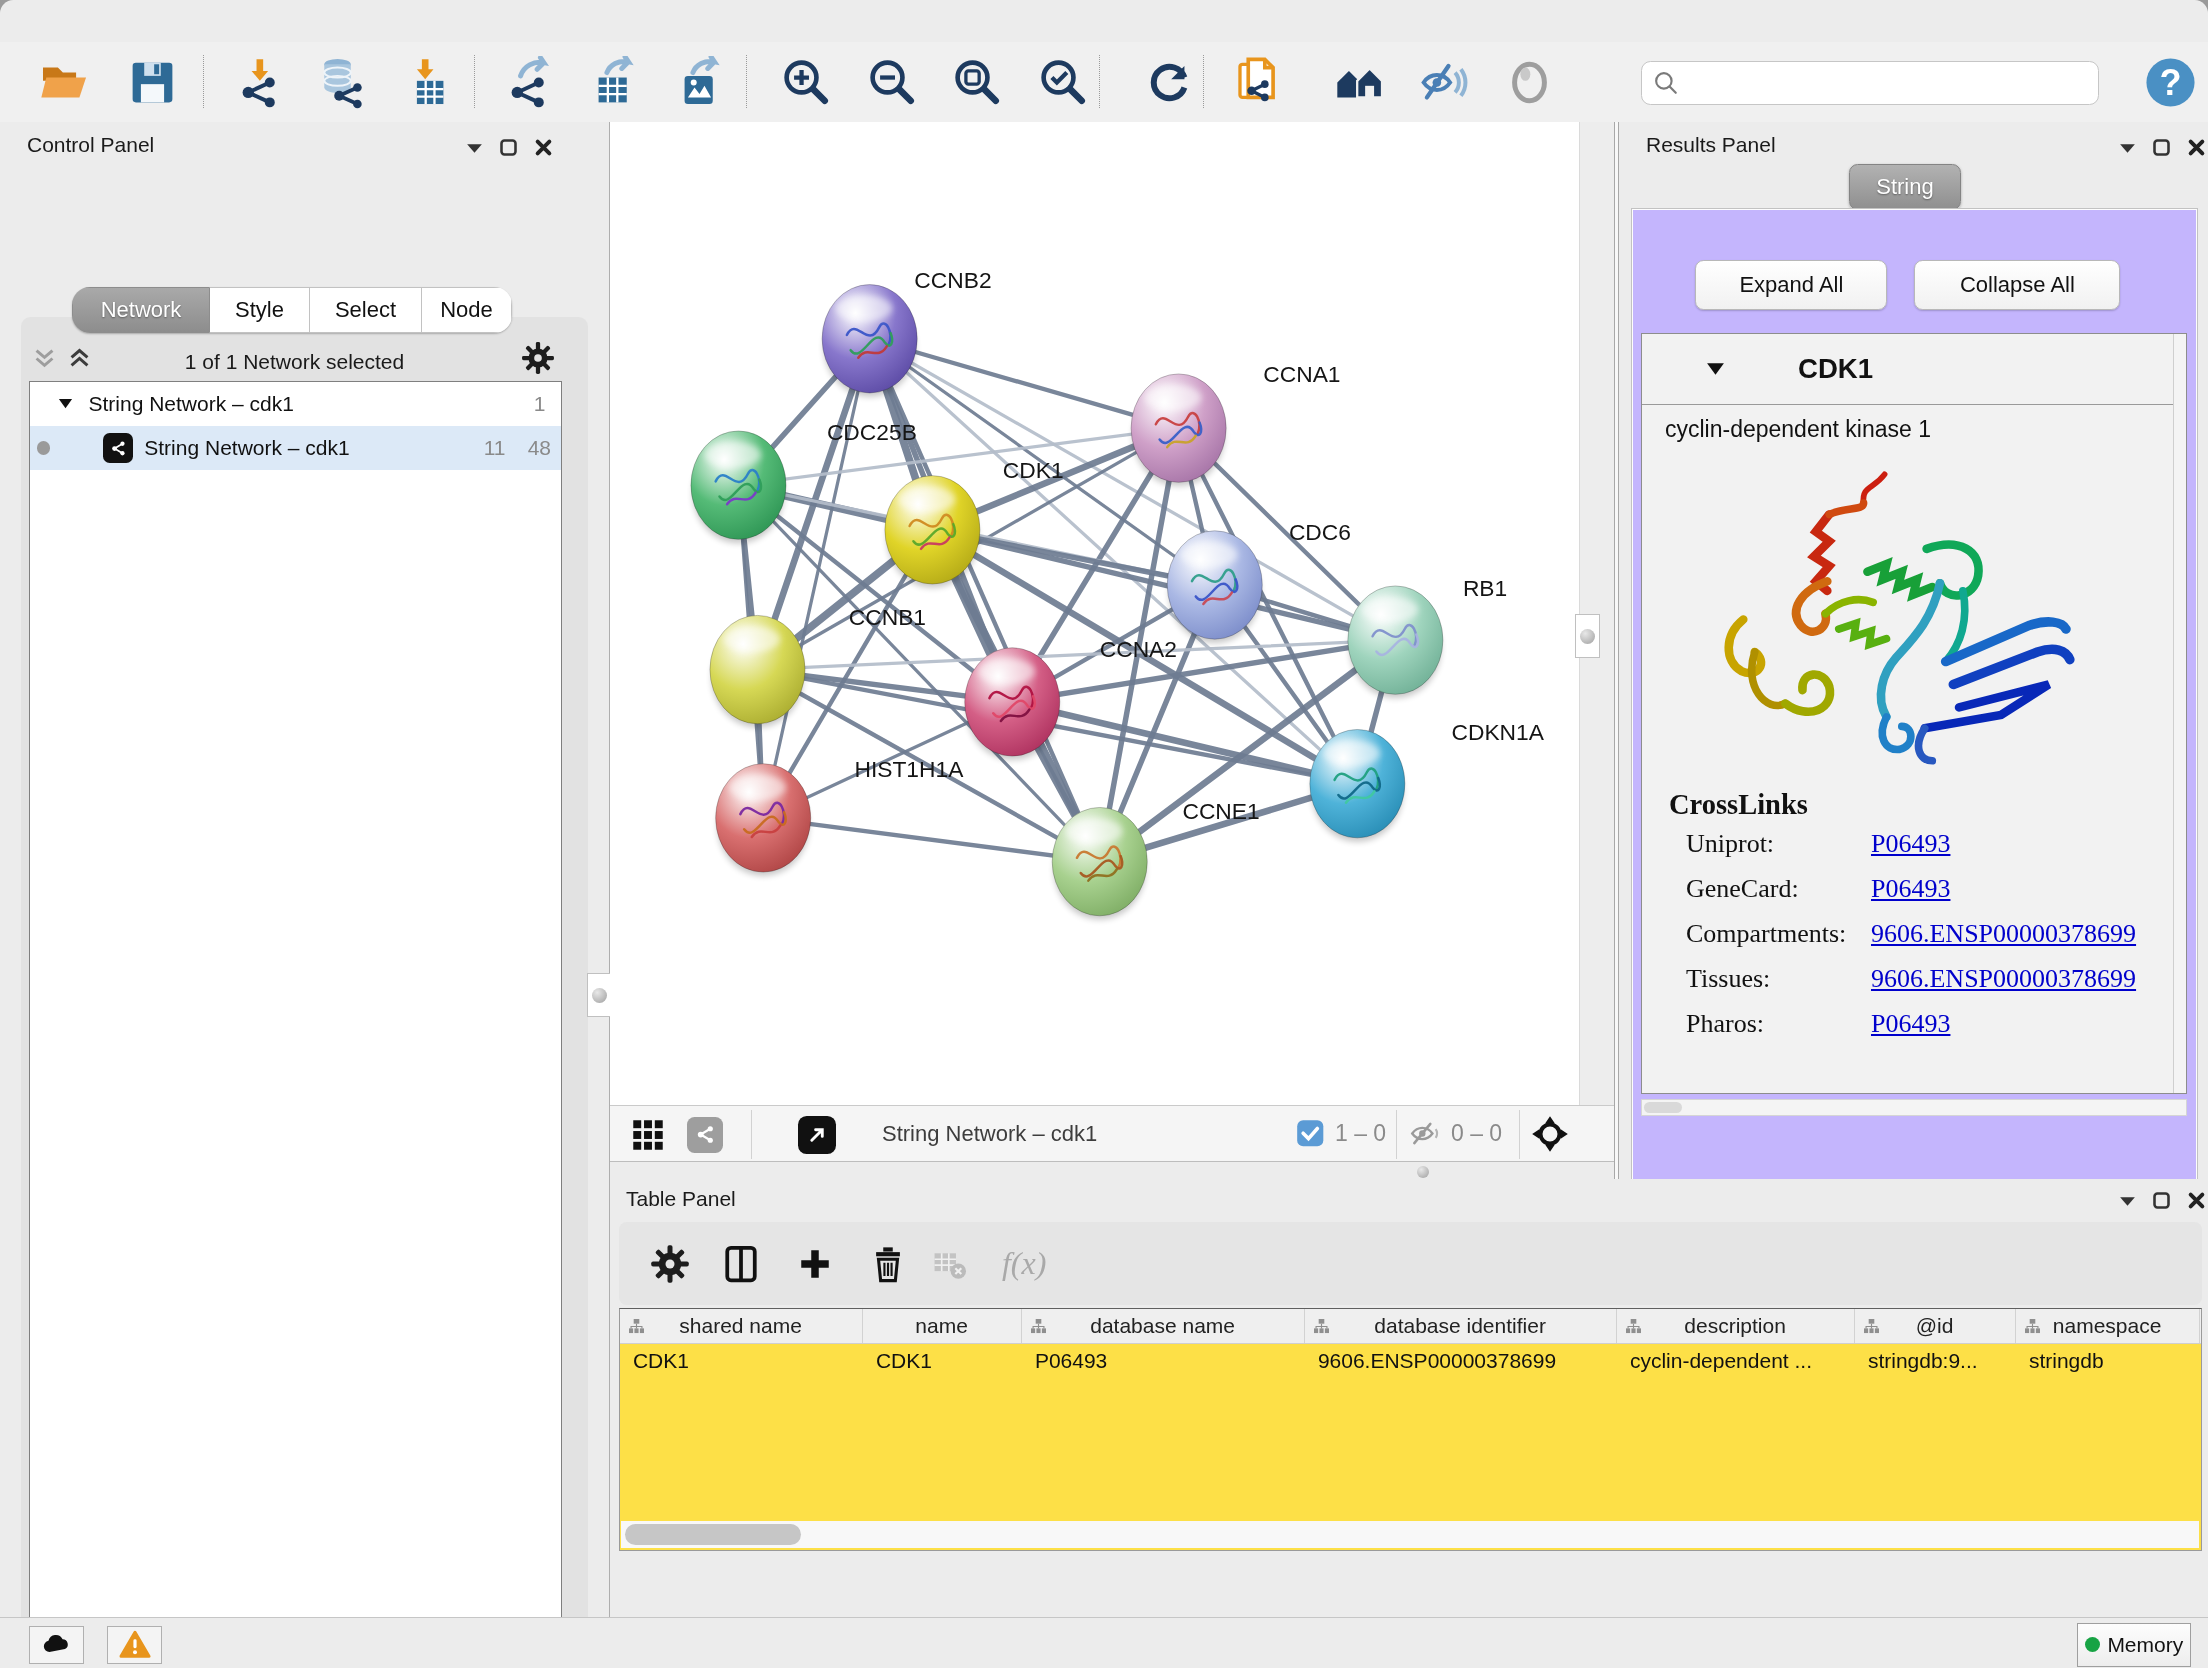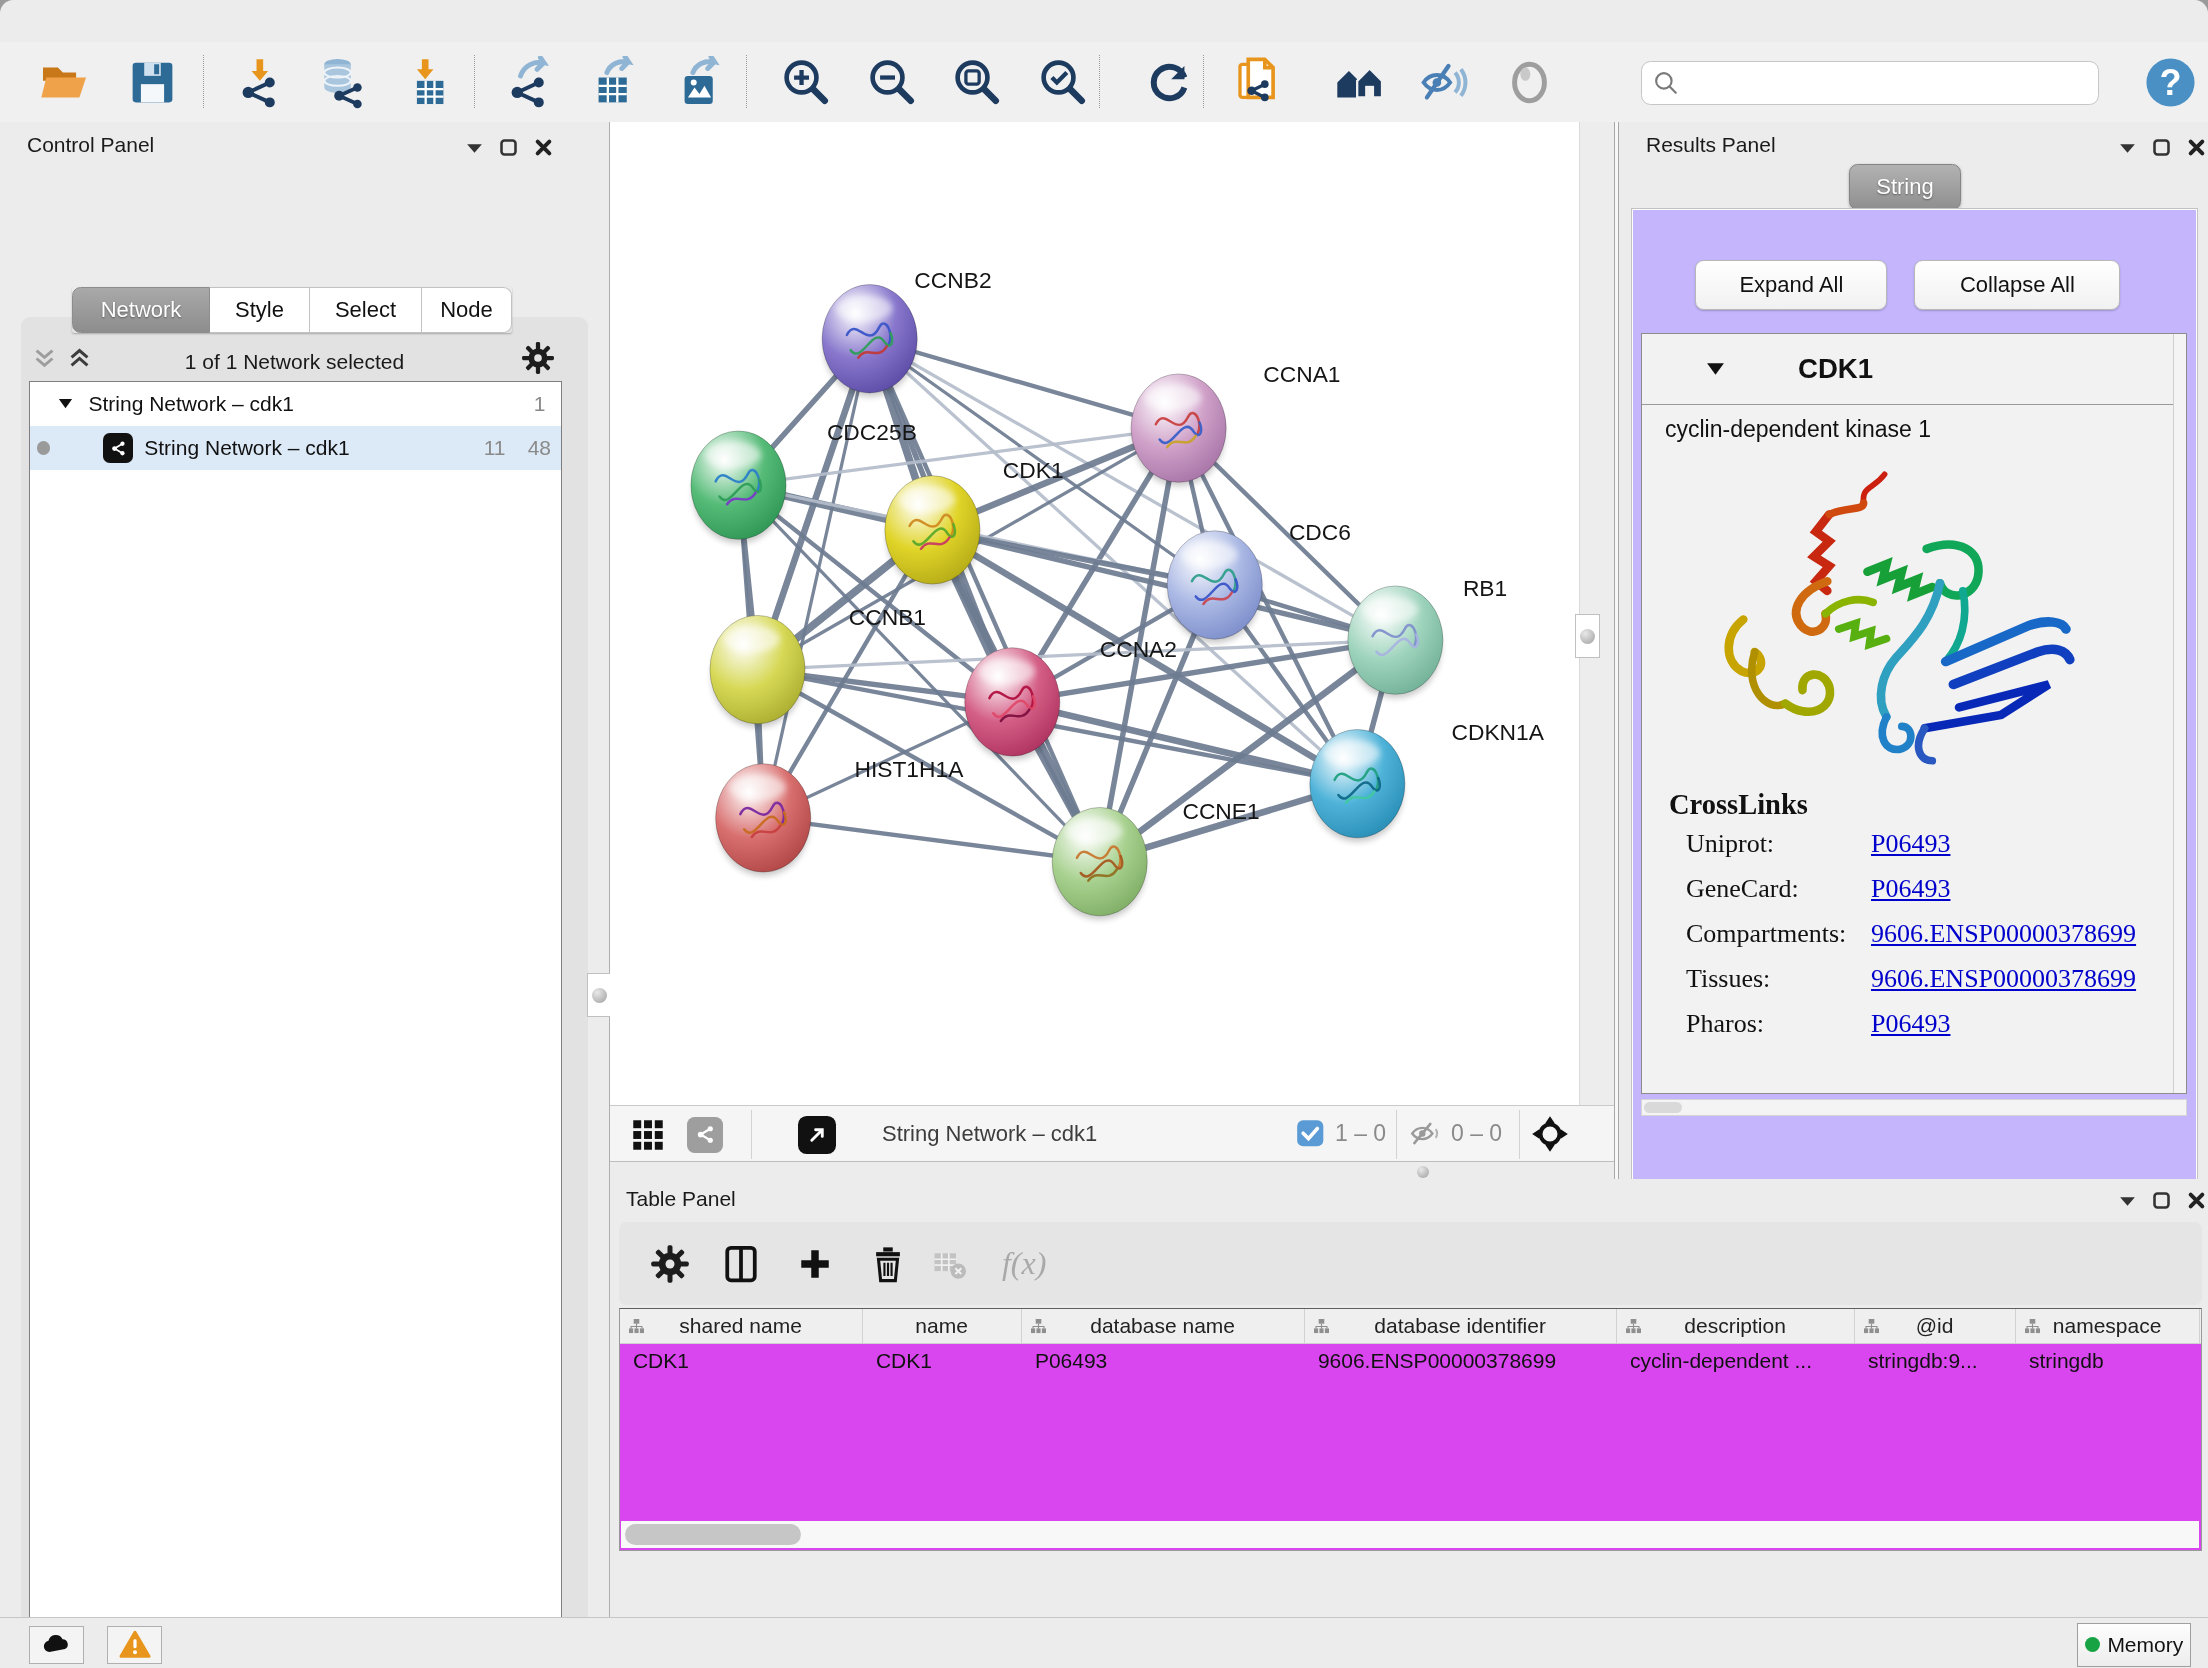--- a/index.html
+++ b/index.html
@@ -15,21 +15,21 @@
   .tbtn{position:absolute;top:9.5px;width:61px;height:61px;display:flex;align-items:center;justify-content:center;cursor:pointer;}
   .tsep{position:absolute;top:13.3px;height:53px;width:0;border-left:1.9px dotted #9a9a9a;}
   .searchbox{position:absolute;left:1641px;top:19px;width:458px;height:44px;background:#fff;border:1.9px solid #c6c6c6;
     border-radius:9.5px;display:flex;align-items:center;padding-left:9.5px;box-sizing:border-box;}
   .searchbox input{border:none;outline:none;font-size:21px;flex:1;background:transparent;font-family:"Liberation Sans",sans-serif;}
   
   .ptitle{font-size:21px;color:#1a1a1a;}
   .wicons{position:absolute;display:flex;gap:13.3px;align-items:center;}
   
   .control-panel{position:absolute;left:0;top:122px;width:609px;height:1495px;background:#ececec;border-right:1px solid #aeaeae;}
-  .seg-group{position:absolute;display:flex;border-radius:2px;overflow:hidden;box-shadow:0 1px 1.9px rgba(0,0,0,.25);justify-content:flex-end;}
+  .seg-group{position:absolute;display:flex;border-radius:18px;overflow:hidden;box-shadow:0 1px 1.9px rgba(0,0,0,.25);justify-content:flex-end;}
   .seg{height:46px;background:#fff;border:1px solid #c2c2c2;border-left-width:0;display:flex;align-items:center;justify-content:center;
     font-size:22px;color:#111;box-sizing:border-box;cursor:pointer;}
   .seg:first-child{border-left-width:1px;border-radius:8.6px 0 0 8.6px;}
   .seg:last-child{border-radius:0 8.6px 8.6px 0;}
   .seg.sel{background:linear-gradient(#a9a9a9,#8d8d8d);color:#fff;text-shadow:0 1px 1.9px rgba(0,0,0,.4);border-color:#8d8d8d;}
   .subpanel{position:absolute;left:21px;top:195px;width:567px;height:1412px;background:#e2e2e2;border-radius:9.5px;}
   .subbar-text{position:absolute;left:95px;top:228px;width:399px;text-align:center;font-size:21px;color:#1a1a1a;}
   .treebox{position:absolute;left:28.5px;top:259px;width:533px;height:1332px;background:#fff;border:1.9px solid #7f7f7f;box-sizing:border-box;}
   .trow{position:relative;height:44px;display:flex;align-items:center;font-size:21px;color:#111;}
   .trow.sel{background:#dce9f7;}
@@ -65,21 +65,21 @@
   .cl-label{width:202px;color:#111;padding-left:17px;box-sizing:border-box;}
   .cl-link{color:#0000cc;text-decoration:underline;cursor:pointer;}
   .vscroll{position:absolute;right:0;top:0;bottom:0;width:12.4px;background:#f4f4f4;border-left:1px solid #cfcfcf;}
   .hscroll-res{position:absolute;left:8.6px;top:890px;width:546px;height:17px;background:#f4f4f4;border:1px solid #d5d5d5;box-sizing:border-box;}
   .hthumb-res{position:absolute;left:1.9px;top:1.9px;width:38px;height:11.4px;background:#d9d9d9;border-radius:5.7px;}
   
   .table-panel{position:absolute;left:610px;top:1179px;width:1599px;height:438px;background:#ececec;}
   .tp-toolbar{position:absolute;left:8.6px;top:43px;width:1583px;height:83px;background:#e5e5e5;border-radius:7.6px;}
   .tpbtn{position:absolute;top:15px;width:53px;height:53px;display:flex;align-items:center;justify-content:center;cursor:pointer;}
   .fx{font-family:"Liberation Serif",serif;font-style:italic;font-size:32px;color:#a9a9a9;}
-  .dtable{position:absolute;left:8.6px;top:129px;width:1583px;height:243px;background:#d946ef;border:1px solid #9a9a9a;border-top:1.9px solid #5f5f5f;box-sizing:border-box;}
+  .dtable{position:absolute;left:8.6px;top:129px;width:1583px;height:243px;background:#fde047;border:1px solid #9a9a9a;border-top:1.9px solid #5f5f5f;box-sizing:border-box;}
   .thead{display:flex;height:34px;background:#efefef;border-bottom:1px solid #cfcfcf;}
   .th{position:relative;display:flex;align-items:center;justify-content:center;font-size:21px;color:#222;border-right:1px solid #d2d2d2;box-sizing:border-box;cursor:pointer;}
   .th .sitemap{position:absolute;left:9.5px;top:9.5px;}
   .trowd{display:flex;height:34px;}
   .td{font-size:21px;color:#111;padding:4.8px 0 0 13.3px;box-sizing:border-box;white-space:nowrap;overflow:hidden;}
   .hscroll-tbl{position:absolute;left:1.9px;right:1.9px;bottom:1.9px;height:27px;background:#f8f8f8;}
   .hthumb-tbl{position:absolute;left:3.8px;top:2.9px;width:176px;height:21px;background:#c6c6c6;border-radius:10.5px;cursor:pointer;}
   
   .statusbar{position:absolute;left:0;top:1617px;width:2208px;height:51px;background:#ececec;border-top:1px solid #c6c6c6;}
   .sbtn{position:absolute;top:7.6px;width:55px;height:38px;background:#f4f4f4;border:1.9px solid #b0b0b0;display:flex;align-items:center;justify-content:center;cursor:pointer;box-sizing:border-box;}

